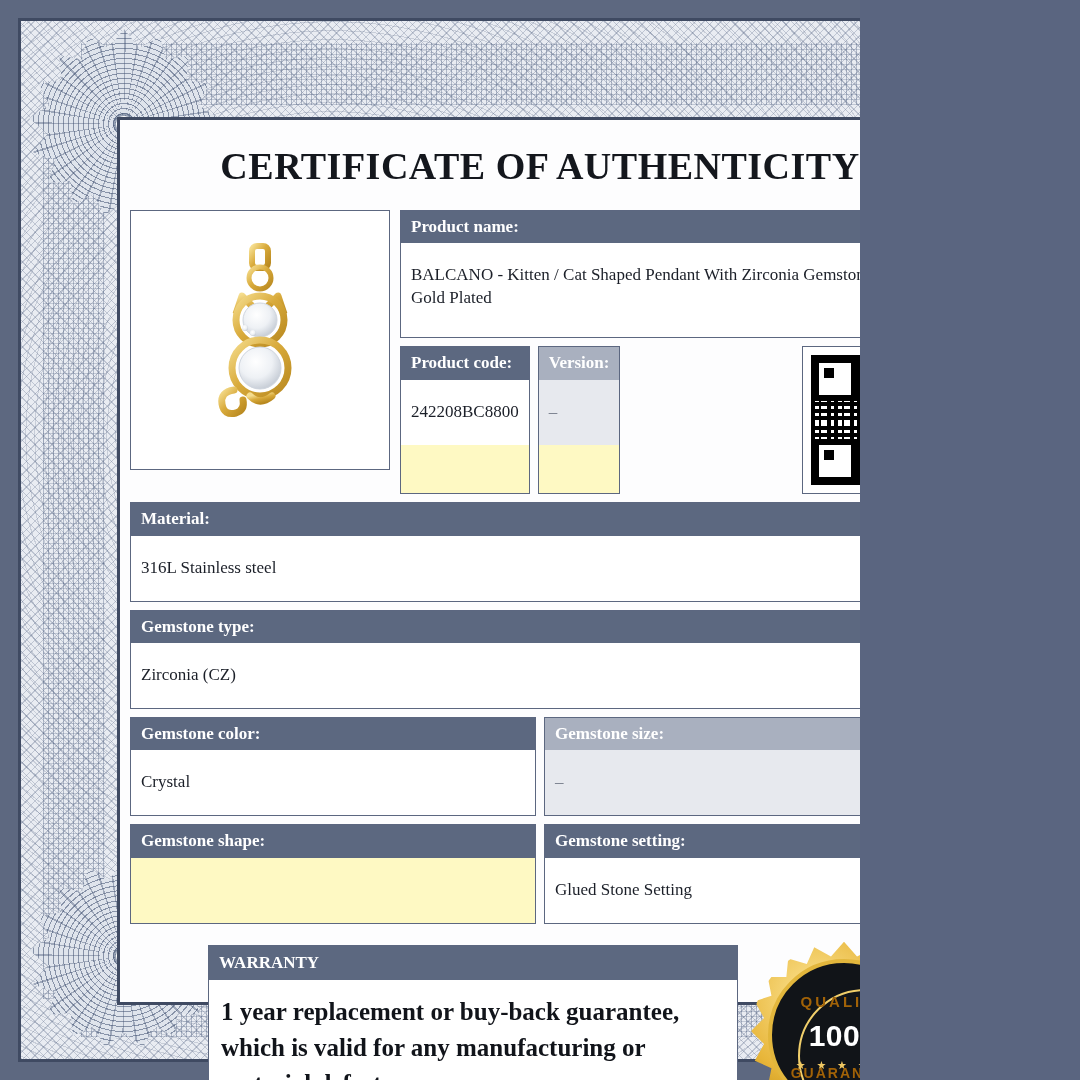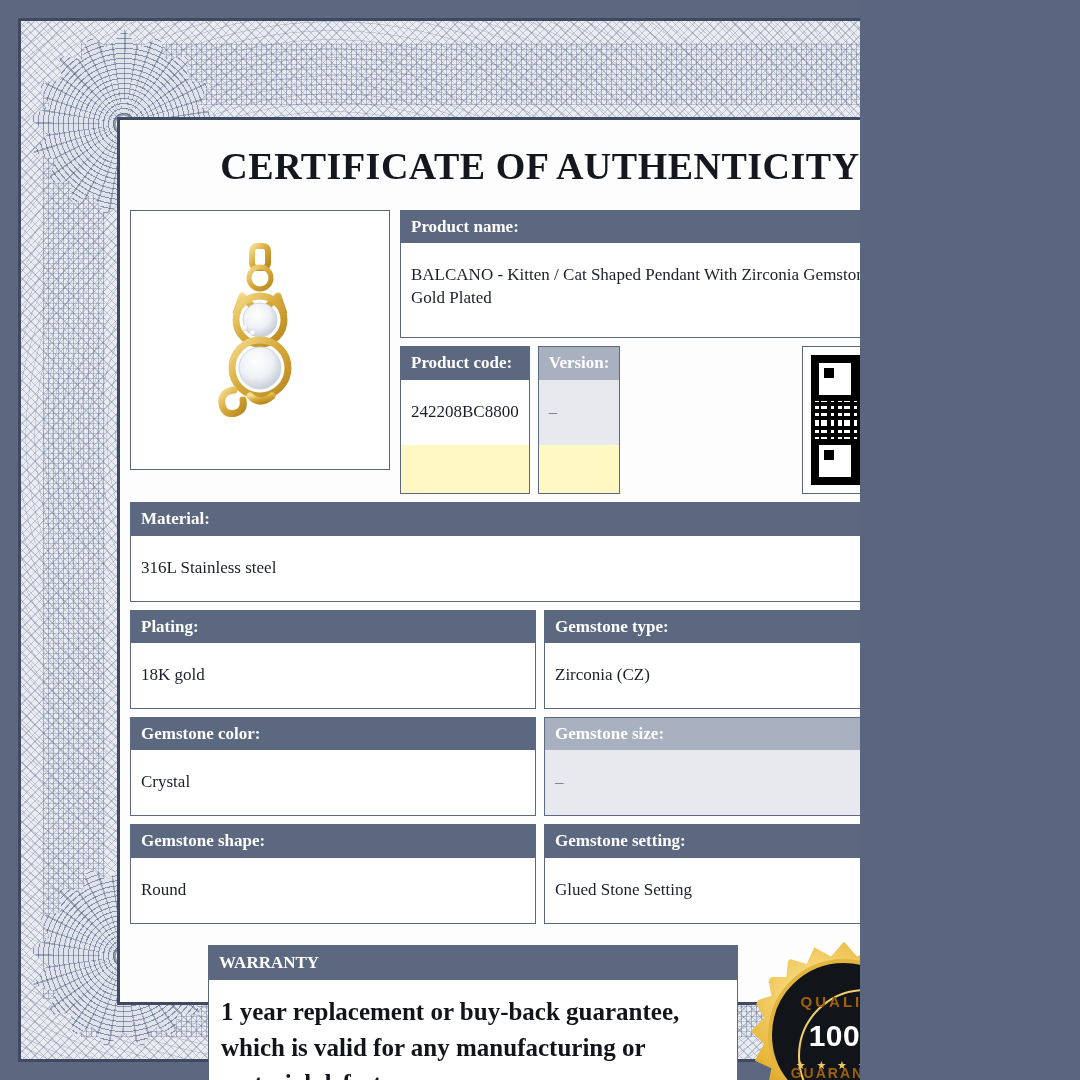--- a/index.html
+++ b/index.html
@@ -341,44 +341,39 @@
       </div>
     </div>
 
     <div class="field mb8" style="margin-top:8px">
       <div class="field-label">Material:</div>
       <div class="field-value">316L Stainless steel</div>
     </div>
 
     <div class="row mb8">
       <div class="field half">
-        <div class="field-label">Plating:</div>
-        <div class="field-value">18K gold</div>
-      </div>
-      <div class="field half">
         <div class="field-label">Gemstone type:</div>
         <div class="field-value">Zirconia (CZ)</div>
       </div>
     </div>
 
     <div class="row mb8">
       <div class="field half">
         <div class="field-label">Gemstone color:</div>
         <div class="field-value">Crystal</div>
       </div>
       <div class="field half empty">
         <div class="field-label">Gemstone size:</div>
         <div class="field-value">–</div>
       </div>
     </div>
 
     <div class="row">
       <div class="field half">
         <div class="field-label">Gemstone shape:</div>
-        <div class="field-value">Round</div>
       </div>
       <div class="field half">
         <div class="field-label">Gemstone setting:</div>
         <div class="field-value">Glued Stone Setting</div>
       </div>
     </div>
 
     <div class="bottom">
       <div class="warranty" style="margin-left:78px">
         <div class="field-label">WARRANTY</div>

